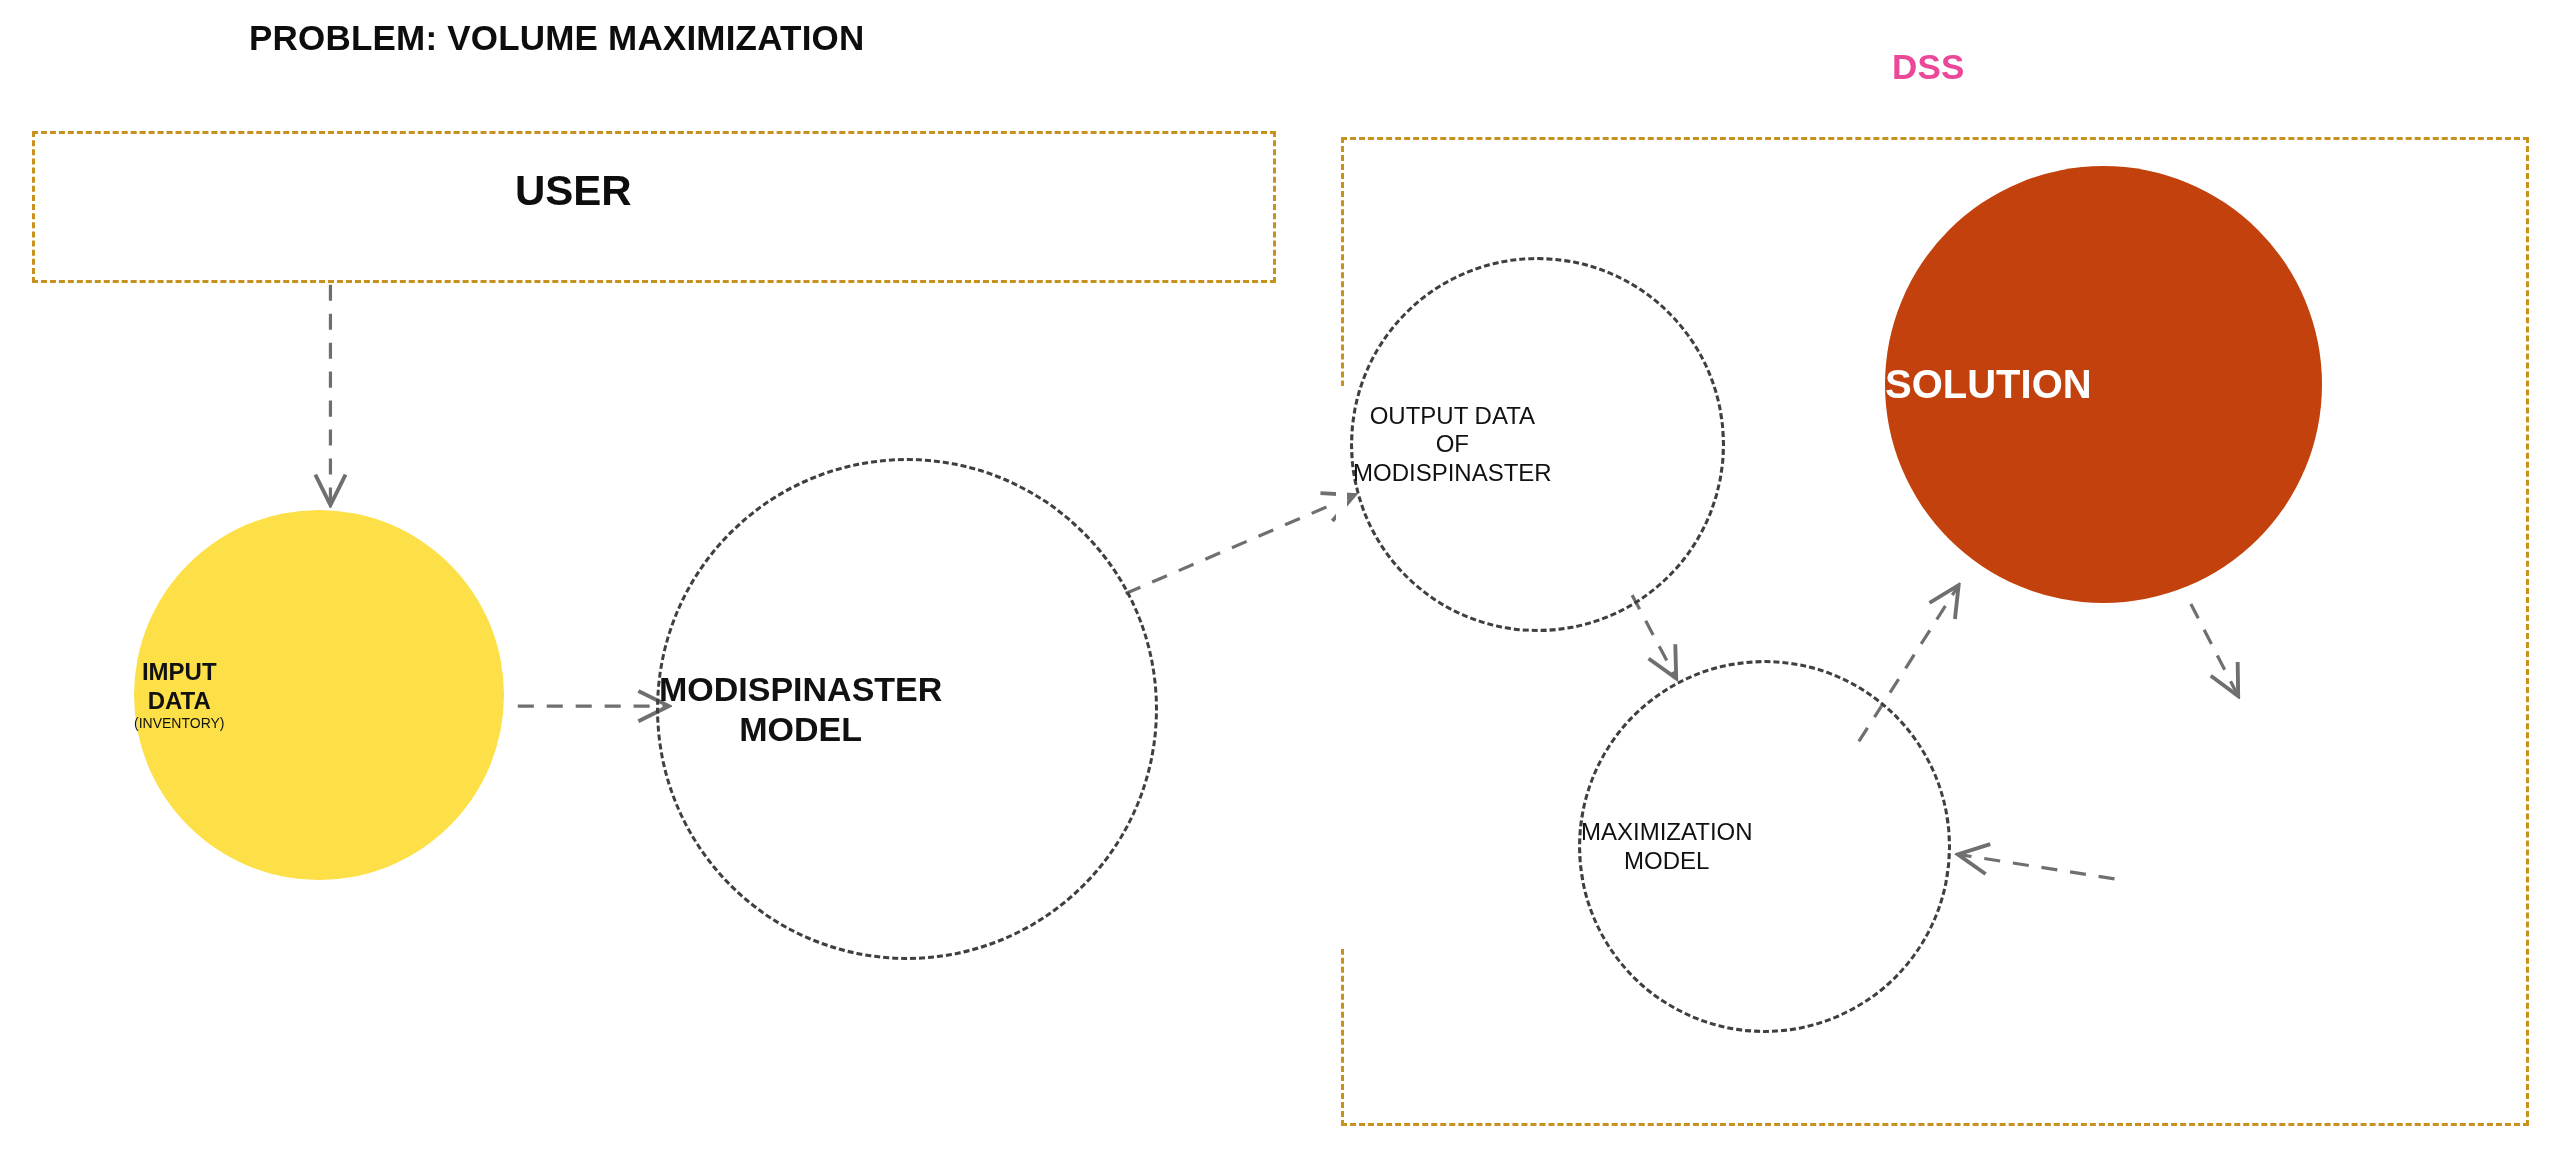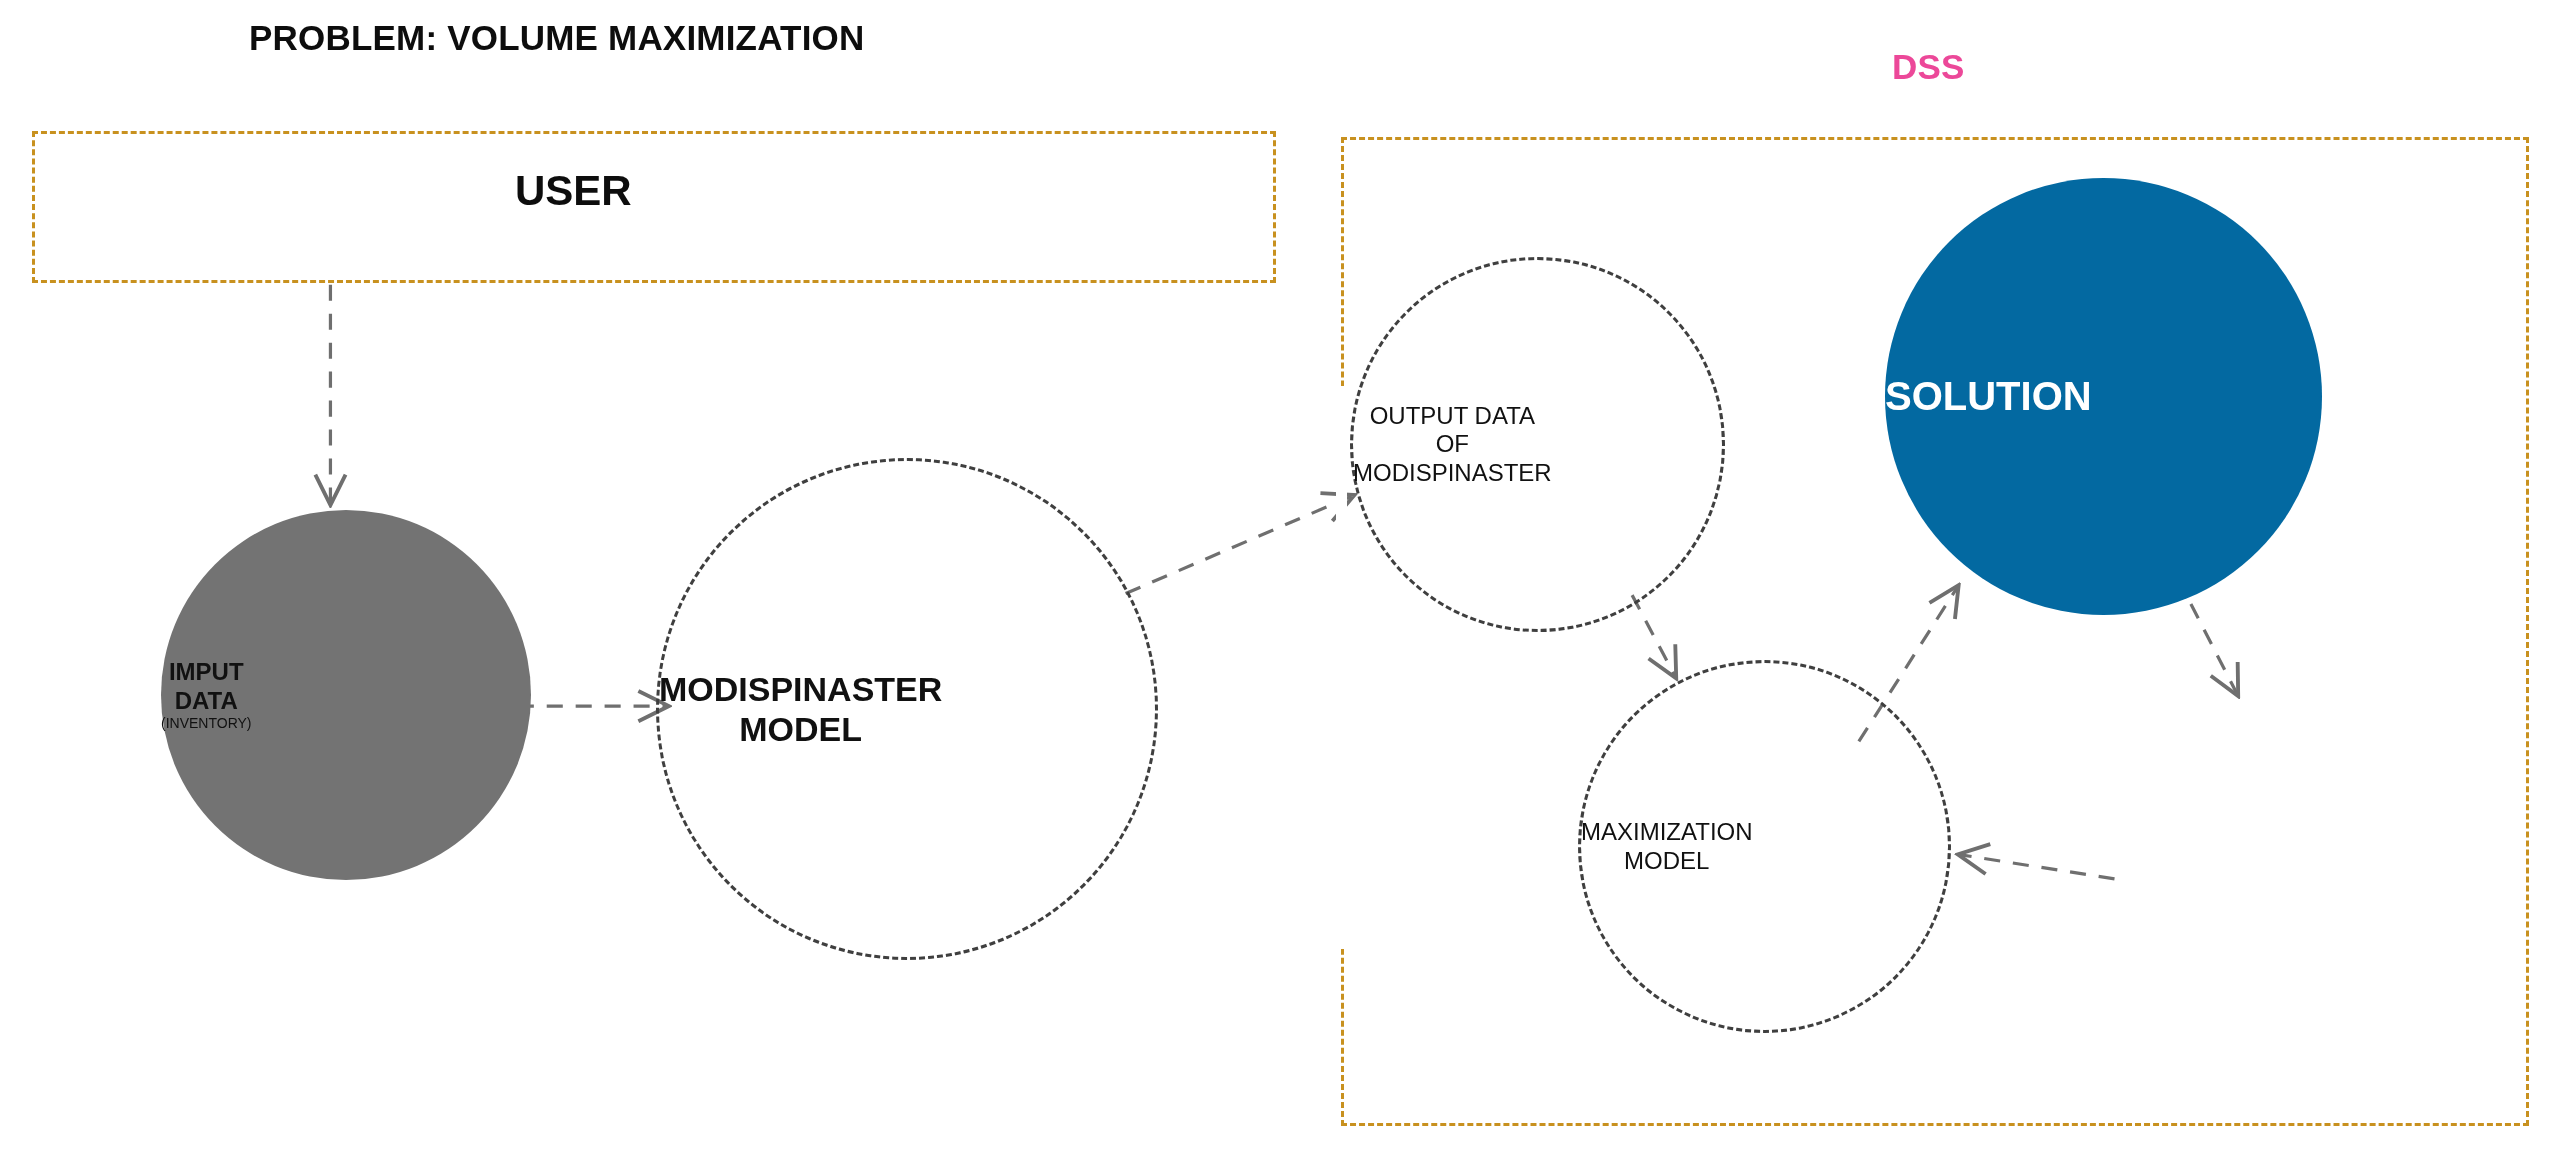--- a/index.html
+++ b/index.html
@@ -101,25 +101,25 @@
     box-sizing: border-box;
     border-radius: 50%;
     display: flex;
     align-items: center;
     justify-content: flex-start;
     text-align: center;
     line-height: 1.18;
   }
 
   #node-imput-data {
-    left: 161px;
+    left: 134px;
     top: 502px;
     width: 370px;
     height: 370px;
-    background: #737373;
+    background: #fde047;
     border: none;
     color: #111111;
   }
   #node-imput-data .n-title {
     font-size: 24px;
     font-weight: bold;
   }
   #node-imput-data .n-sub {
     font-size: 14px;
     font-weight: normal;
@@ -142,24 +142,24 @@
     width: 375px;
     height: 375px;
     border: 3.2px dashed #3f3f3f;
     color: #111111;
     font-size: 24px;
     font-weight: normal;
   }
 
   #node-solution {
     left: 1885px;
-    top: 170px;
+    top: 158px;
     width: 437px;
     height: 437px;
-    background: #0369a1;
+    background: #c2410c;
     border: none;
     color: #ffffff;
     font-size: 40px;
     font-weight: bold;
   }
 
   #node-mathematical-model {
     left: 1578px;
     top: 652px;
     width: 373px;

